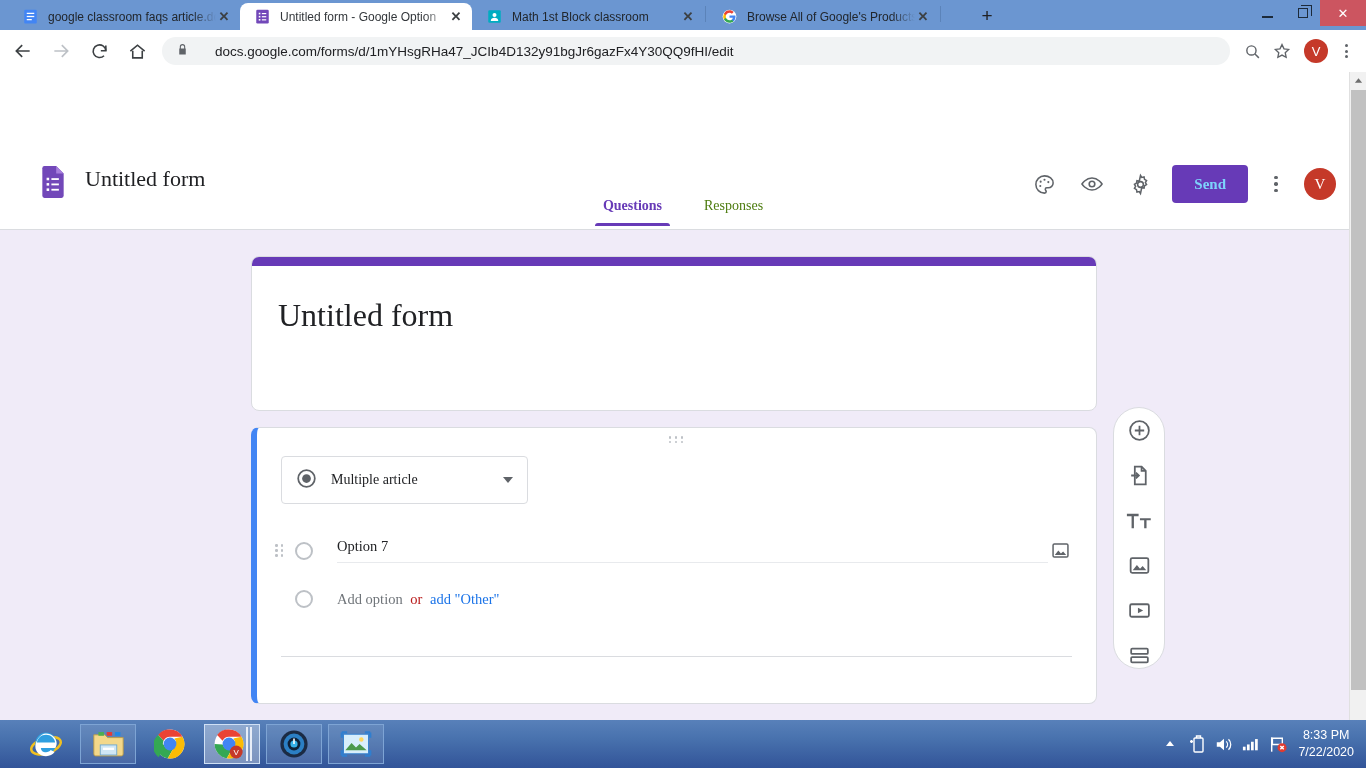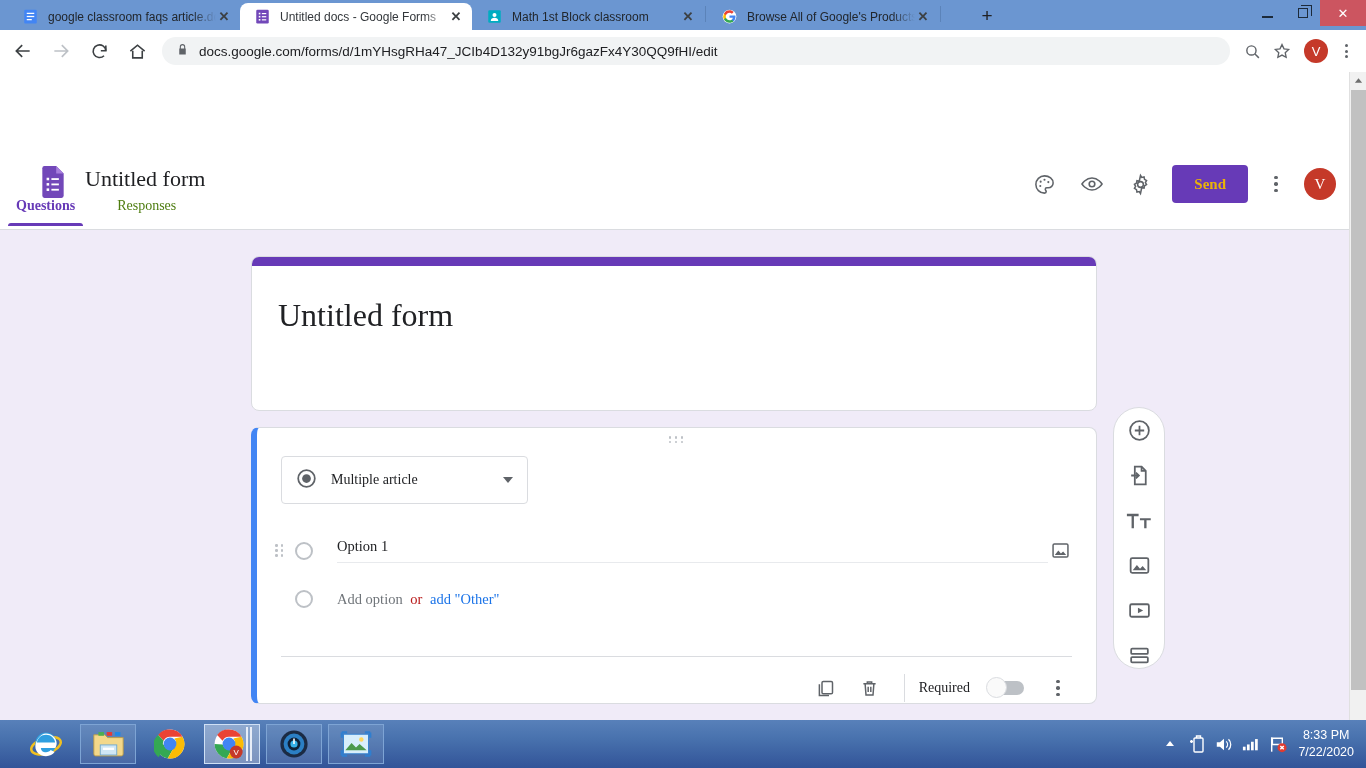--- a/index.html
+++ b/index.html
@@ -56,54 +56,54 @@
     position: absolute; left: 0; top: 30px; width: 1366px; height: 42px;
     background: #ffffff; display: flex; align-items: center;
   }
   .nav-btn { width: 30px; height: 30px; margin-left: 8px; display: flex; align-items: center; justify-content: center; color: #5f6368; }
   .nav-btn.dim { color: #bdc1c6; }
   .urlbox {
     flex: 1 1 auto; height: 28px; margin: 0 0 0 10px; margin-right: 8px;
     background: #f1f3f4; border-radius: 14px;
     display: flex; align-items: center; padding: 0 6px 0 14px;
   }
-  .urltext { font-size: 13.5px; color: #202124; margin-left: 10px; white-space: nowrap; }
+  .urltext { font-size: 13.5px; color: #202124; margin-left: 26px; white-space: nowrap; }
   .omni-right { display: flex; align-items: center; }
   .omni-icon { width: 28px; height: 28px; display: flex; align-items: center; justify-content: center; color: #5f6368; margin-right: 2px; }
   .avatar-sm {
     width: 24px; height: 24px; border-radius: 50%; background: #c53929; color: #fff;
     font-size: 13px; display: flex; align-items: center; justify-content: center; margin: 0 6px;
   }
   .kebab { width: 24px; margin-right: 8px; display: flex; flex-direction: column; align-items: center; gap: 2.5px; }
   .kebab i { width: 3px; height: 3px; border-radius: 50%; background: #5f6368; display: block; }
 
   
   .page { position: absolute; left: 0; top: 72px; width: 1366px; height: 648px; background: #ffffff; font-family: Liberation Serif, serif; }
 
   
   .forms-header { position: relative; height: 116px; background: #fff; }
   .forms-logo { position: absolute; left: 40px; top: 94px; width: 26px; height: 32px; }
   .forms-title { position: absolute; left: 85px; top: 94px; font-size: 22px; color: #202124; }
   .hdr-actions { position: absolute; right: 30px; top: 88px; display: flex; align-items: center; gap: 0px; }
   .hdr-icon { width: 48px; height: 48px; display: flex; align-items: center; justify-content: center; color: #5f6368; }
   .send-btn {
-    background: #673ab7; color: #eab308; border-radius: 4px; height: 38px;
+    background: #673ab7; color: #7dd3fc; border-radius: 4px; height: 38px;
     padding: 0 22px; display: flex; align-items: center; justify-content: center;
     font-size: 15px; font-weight: bold; margin: 0 8px;
   }
   .hdr-kebab { width: 40px; height: 40px; display: flex; flex-direction: column; align-items: center; justify-content: center; gap: 3px; }
   .hdr-kebab i { width: 3.5px; height: 3.5px; border-radius: 50%; background: #5f6368; }
   .avatar-lg {
     width: 32px; height: 32px; border-radius: 50%; background: #c53929; color: #fff;
     font-size: 15px; display: flex; align-items: center; justify-content: center; margin-left: 8px;
   }
 
   
   .form-tabs { position: relative; height: 42px; border-bottom: 1px solid #dadce0; }
-  .form-tabs-inner { position: absolute; left: 0; right: 0; top: 0; display: flex; justify-content: flex-start; gap: 10px; }
+  .form-tabs-inner { position: absolute; left: 0; right: 0; top: 0; display: flex; justify-content: center; gap: 10px; }
   .ftab { position: relative; padding: 10px 16px 12px; font-size: 14px; color: #4d7c0f; }
   .ftab.active { color: #673ab7; font-weight: bold; }
   .ftab.active:after {
     content: ""; position: absolute; left: 8px; right: 8px; bottom: 0; height: 3px;
     background: #673ab7; border-radius: 3px 3px 0 0;
   }
 
   
   .canvas { position: relative; height: 506px; background: #f0ebf8; overflow: hidden; }
 
@@ -213,21 +213,21 @@
           <svg width="15" height="15" viewBox="0 0 24 24">
               <rect x="2" y="1" width="20" height="22" rx="2" fill="#7248b9"></rect>
               <rect x="6" y="6" width="2.6" height="2.6" fill="#fff"></rect>
               <rect x="11" y="6.4" width="7" height="1.9" fill="#fff"></rect>
               <rect x="6" y="11" width="2.6" height="2.6" fill="#fff"></rect>
               <rect x="11" y="11.4" width="7" height="1.9" fill="#fff"></rect>
               <rect x="6" y="16" width="2.6" height="2.6" fill="#fff"></rect>
               <rect x="11" y="16.4" width="7" height="1.9" fill="#fff"></rect>
             </svg>
         </span>
-        <span class="tab-title">Untitled docs - Google Forms</span>
+        <span class="tab-title">Untitled form - Google Option</span>
         <span class="tab-close">✕</span>
       </div>
 
       <div class="tab inactive">
         <span class="tab-favicon">
           <svg width="15" height="15" viewBox="0 0 24 24">
               <rect x="2" y="2" width="20" height="20" rx="2" fill="#00acc1"></rect>
               <circle cx="12" cy="9.5" r="3.2" fill="#fff"></circle>
               <path d="M6 19c0-3.3 2.7-5 6-5s6 1.7 6 5z" fill="#fff"></path>
             </svg>
@@ -411,21 +411,21 @@
         <div class="opt-row opt-1">
           <span class="opt-drag">
               <i></i>
               <i></i>
               <i></i>
               <i></i>
               <i></i>
               <i></i>
             </span>
           <span class="radio-ring"></span>
-          <span class="opt-text">Option 1</span>
+          <span class="opt-text">Option 7</span>
           <span class="opt-img">
             <svg width="21" height="21" viewBox="0 0 24 24" fill="none" stroke="#5f6368" stroke-width="1.7">
                 <rect x="3.5" y="4.5" width="17" height="15" rx="1.5"></rect>
                 <path d="M5.5 17l4-5 3 3.5 2.5-2.5 3.5 4z" fill="#5f6368" stroke="none"></path>
               </svg>
           </span>
         </div>
 
         <div class="opt-row opt-add">
           <span class="opt-drag" style="visibility:hidden">
@@ -439,44 +439,20 @@
           <span class="radio-ring"></span>
           <span class="opt-text">
             <span>Add option</span>
             <span class="opt-or">or</span>
             <span class="opt-other">add "Other"</span>
           </span>
         </div>
 
         <div class="q-divider"></div>
 
-        <div class="q-actions">
-          <div class="act-icon">
-            <svg width="21" height="21" viewBox="0 0 24 24" fill="none" stroke="#5f6368" stroke-width="1.7">
-                <rect x="8" y="4" width="12" height="14" rx="1.5"></rect>
-                <path d="M5 7v13h11"></path>
-              </svg>
-          </div>
-          <div class="act-icon">
-            <svg width="21" height="21" viewBox="0 0 24 24" fill="none" stroke="#5f6368" stroke-width="1.7">
-                <path d="M5 6.5h14M9.5 6.5V4.5h5v2M7 6.5l1 13h8l1-13"></path>
-                <path d="M10.5 10v6M13.5 10v6"></path>
-              </svg>
-          </div>
-          <div class="act-sep"></div>
-          <div class="req-label">Required</div>
-          <div class="toggle">
-              <i></i>
-            </div>
-          <div class="act-kebab">
-              <i></i>
-              <i></i>
-              <i></i>
-            </div>
-        </div>
       </div>
 
       <div class="side-toolbar">
         <div class="side-icon">
           <svg width="25" height="25" viewBox="0 0 24 24" fill="none" stroke="#5f6368" stroke-width="1.7">
               <circle cx="12" cy="12" r="9"></circle>
               <path d="M12 7.5v9M7.5 12h9"></path>
             </svg>
         </div>
         <div class="side-icon">

